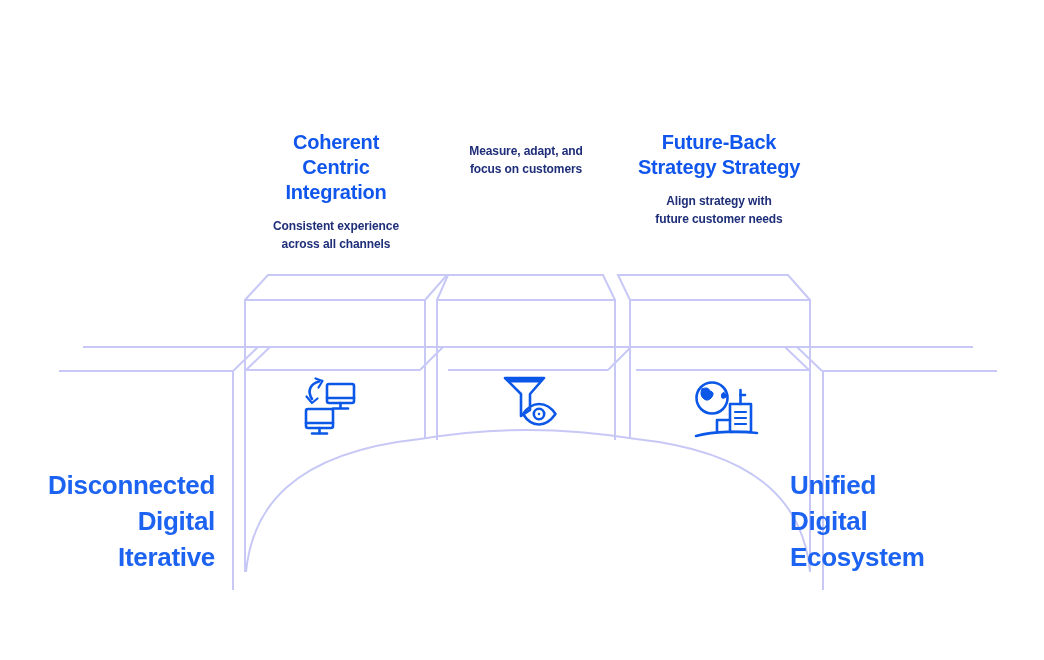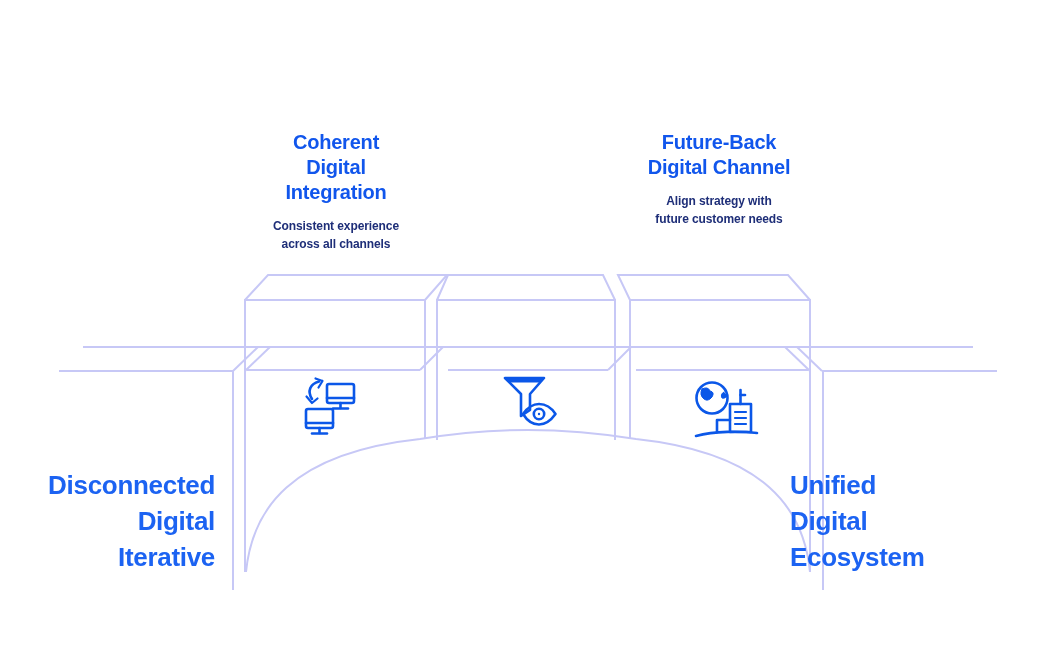--- a/index.html
+++ b/index.html
@@ -117,32 +117,34 @@
       <path d="M740.5 404 V390"></path>
       <path d="M740.5 395 H745"></path>
       <path d="M735 412 H746 M735 418 H746 M735 424 H746" stroke-width="2.2"></path>
       <path d="M717 432 V420 H730"></path>
       <path d="M696 436 C715 431 740 431 757 433"></path>
     </g>
   </svg>
 
   <div class="col col1">
     <h3 class="heading">Coherent
-Digital
+Centric
 Integration</h3>
     <p class="subtitle">Consistent experience
 across all channels</p>
   </div>
 
   <div class="col col2">
+    <p class="subtitle">Measure, adapt, and
+focus on customers</p>
   </div>
 
   <div class="col col3">
     <h3 class="heading">Future-Back
-Digital Channel</h3>
+Strategy Strategy</h3>
     <p class="subtitle">Align strategy with
 future customer needs</p>
   </div>
 
   <div class="big-label label-left">Disconnected
 Digital
 Iterative</div>
 
 
   <div class="big-label label-right">Unified

